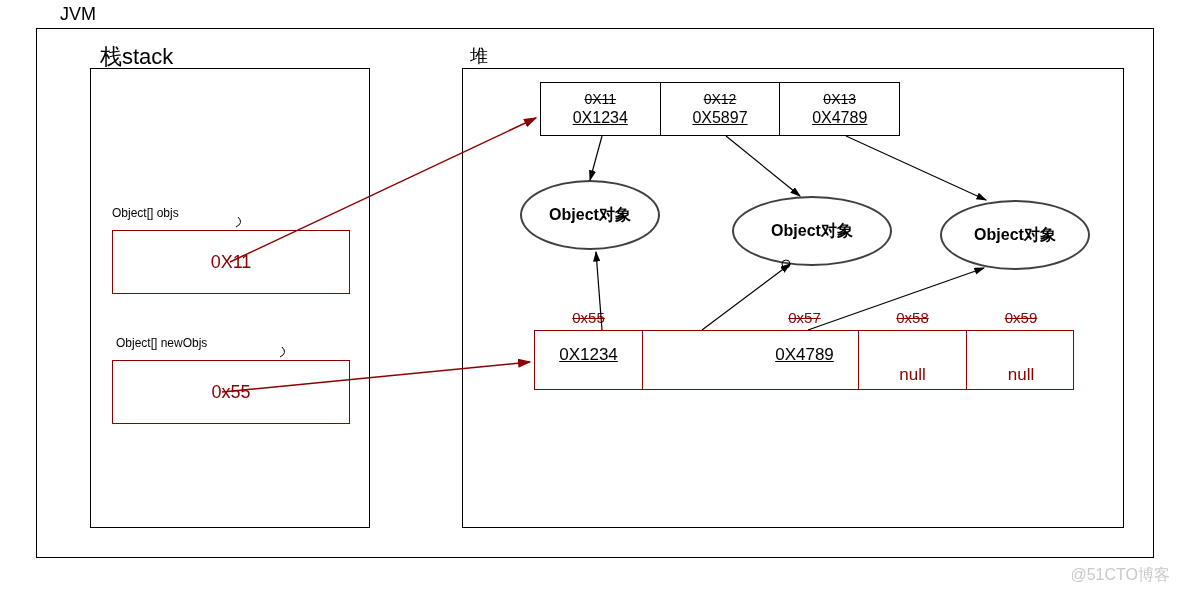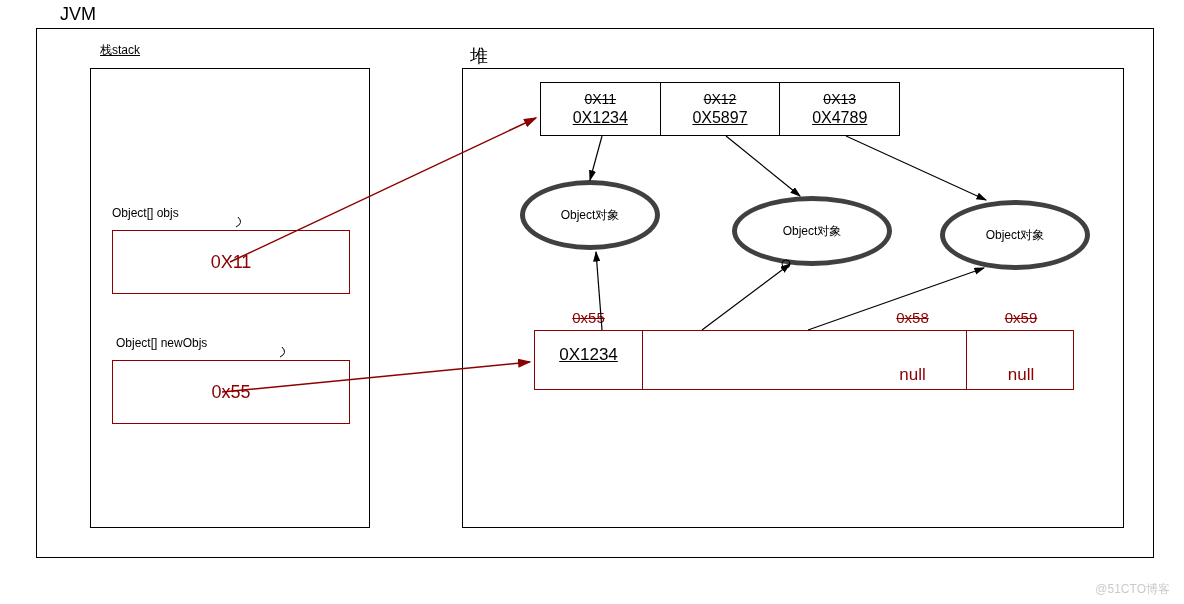--- a/index.html
+++ b/index.html
@@ -28,22 +28,21 @@
     left: 36px;
     top: 28px;
     width: 1118px;
     height: 530px;
     border: 1px solid #000;
   }
   .stack-label {
     position: absolute;
     left: 100px;
     top: 42px;
-    font-size: 12px;
-    text-decoration: underline;
+    font-size: 22px;
   }
   .heap-label {
     position: absolute;
     left: 470px;
     top: 44px;
     font-size: 18px;
   }
   .stack-box {
     position: absolute;
     left: 90px;
@@ -123,34 +122,35 @@
     width: 100%;
     text-align: center;
     font-size: 17px;
   }
   .arr-red .val.u { text-decoration: underline; color:#000; }
   .arr-red .val.r { color: #8b0000; margin-top: 20px; }
 
   
   .obj {
     position: absolute;
-    border: 5px solid #404040;
+    border: 2px solid #404040;
     border-radius: 50%;
     display: flex;
     align-items: center;
     justify-content: center;
-    font-size: 12px;
+    font-size: 16px;
     background: #fff;
+    font-weight: bold;
   }
 
   .watermark {
     position: absolute;
     right: 14px;
-    bottom: 6px;
-    font-size: 12px;
+    bottom: 18px;
+    font-size: 16px;
     color: rgba(120,120,120,0.4);
   }
 
   svg.arrows {
     position: absolute;
     left: 0; top: 0;
     width: 1184px; height: 604px;
     pointer-events: none;
   }
 </style>
@@ -197,20 +197,24 @@
 
   <div class="obj" style="left:520px; top:180px; width:140px; height:70px;">Object对象</div>
   <div class="obj" style="left:732px; top:196px; width:160px; height:70px;">Object对象</div>
   <div class="obj" style="left:940px; top:200px; width:150px; height:70px;">Object对象</div>
 
   <div class="arr-red" style="left:534px; top:330px; width:540px; height:60px;">
     <div class="cell" style="left:0; width:108px;">
       <div class="idx">0x55</div>
       <div class="val u">0X1234</div>
     </div>
+    <div class="cell" style="left:216px; width:108px;">
+      <div class="idx">0x57</div>
+      <div class="val u">0X4789</div>
+    </div>
     <div class="cell" style="left:324px; width:108px;">
       <div class="idx">0x58</div>
       <div class="val r">null</div>
     </div>
     <div class="cell" style="left:432px; width:108px;">
       <div class="idx">0x59</div>
       <div class="val r">null</div>
     </div>
   </div>
 

